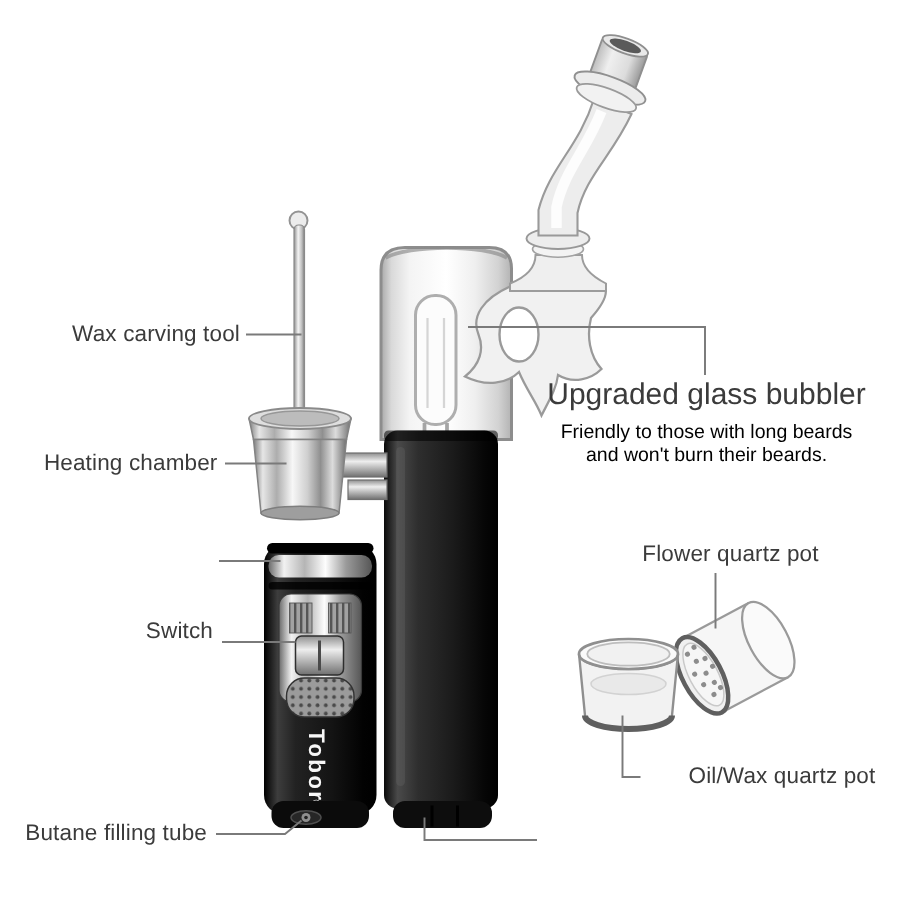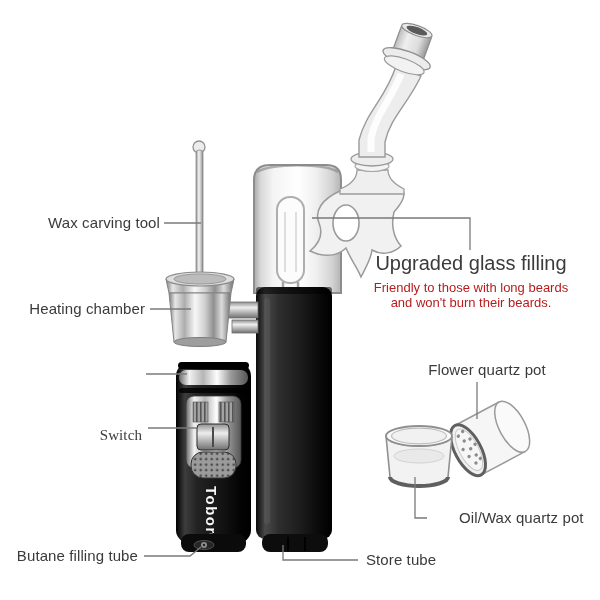--- a/index.html
+++ b/index.html
@@ -11,21 +11,21 @@
   .lbl{
     position:absolute;font-size:15px;color:#3b3b3b;white-space:nowrap;
     transform:translateY(-52%);letter-spacing:.1px;
   }
   .lbl.right-anchored{text-align:right;}
   .bubbler-note{
     position:absolute;left:471px;top:252px;transform:translateX(-50%);
     text-align:center;width:240px;
   }
   .bubbler-note .title{font-size:20px;color:#3b3b3b;margin:0 0 5px 0;white-space:nowrap;}
-  .bubbler-note .desc{font-size:13px;line-height:1.18;color:#b91c1c;width:212px;margin:0 auto;}
+  .bubbler-note .desc{font-size:13px;line-height:1.18;color:#000000;width:212px;margin:0 auto;}
   .center-anchored{transform:translate(-50%,-52%);}
 </style>
 </head>
 <body>
 
 <div class="stage">
 
   <svg class="artwork" viewBox="0 0 600 600" xmlns="http://www.w3.org/2000/svg">
     <defs>
       <linearGradient id="glassH" x1="0" y1="0" x2="1" y2="0">
@@ -222,28 +222,27 @@
       <path d="M 477,382 V 419"></path>
       <path d="M 415,477 V 518 H 427"></path>
     </g>
   </svg>
 
   <div class="lbl right-anchored" style="right:440px;top:223px;">Wax carving tool</div>
 
   <div class="lbl right-anchored" style="right:455px;top:309px;">Heating chamber</div>
 
 
-  <div class="lbl right-anchored" style="right:458px;top:436px;font-family:Liberation Serif, serif;">Switch</div>
+  <div class="lbl right-anchored" style="right:458px;top:421px;">Switch</div>
 
   <div class="lbl right-anchored" style="right:462px;top:556px;">Butane filling tube</div>
 
-  <div class="lbl" style="left:366px;top:560px;">Store tube</div>
 
   <div class="bubbler-note">
-    <div class="title">Upgraded glass filling</div>
+    <div class="title">Upgraded glass bubbler</div>
     <div class="desc">Friendly to those with long beards and won't burn their beards.</div>
   </div>
 
   <div class="lbl center-anchored" style="left:487px;top:370px;text-align:center;">Flower quartz pot</div>
 
   <div class="lbl" style="left:459px;top:518px;">Oil/Wax quartz pot</div>
 
 </div>
 
 </body></html>

